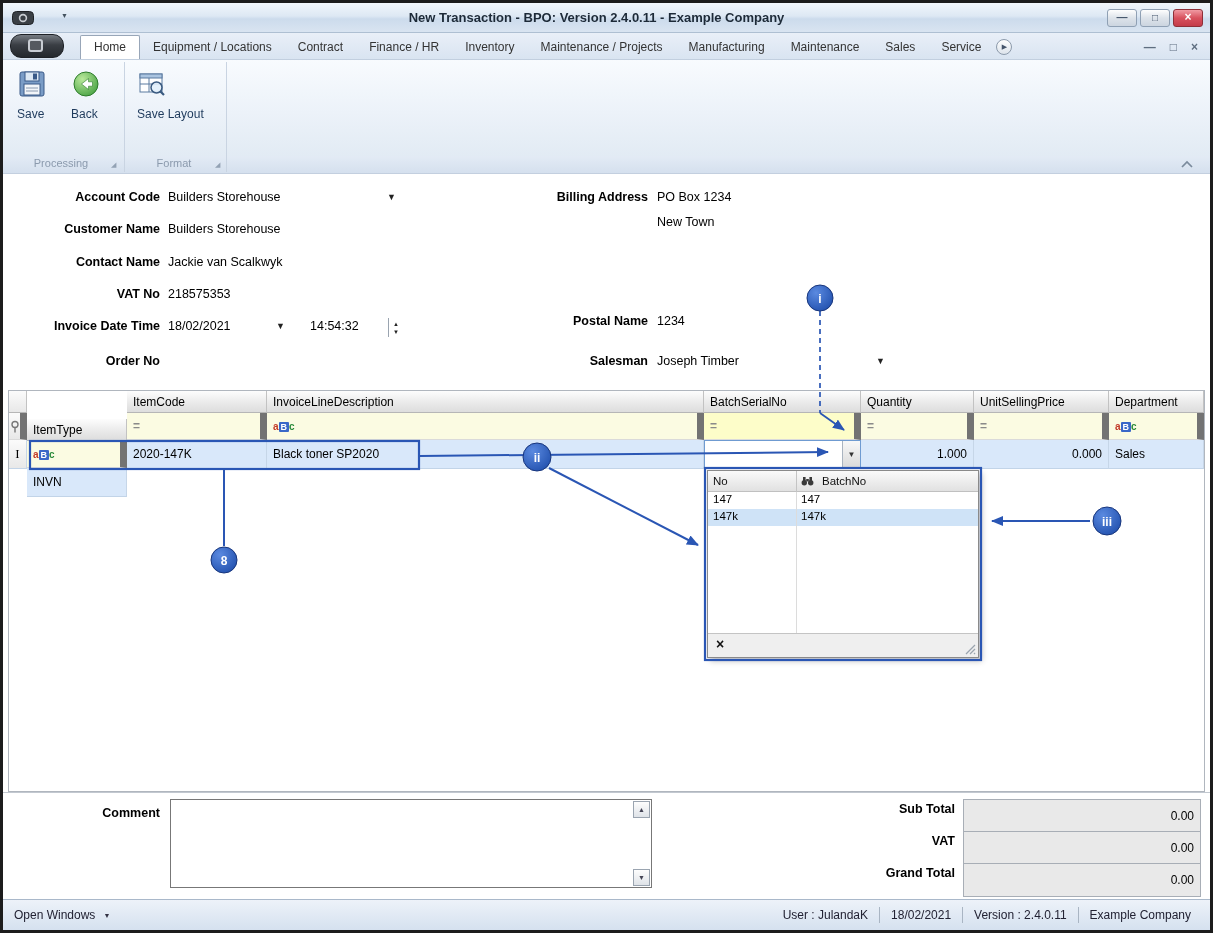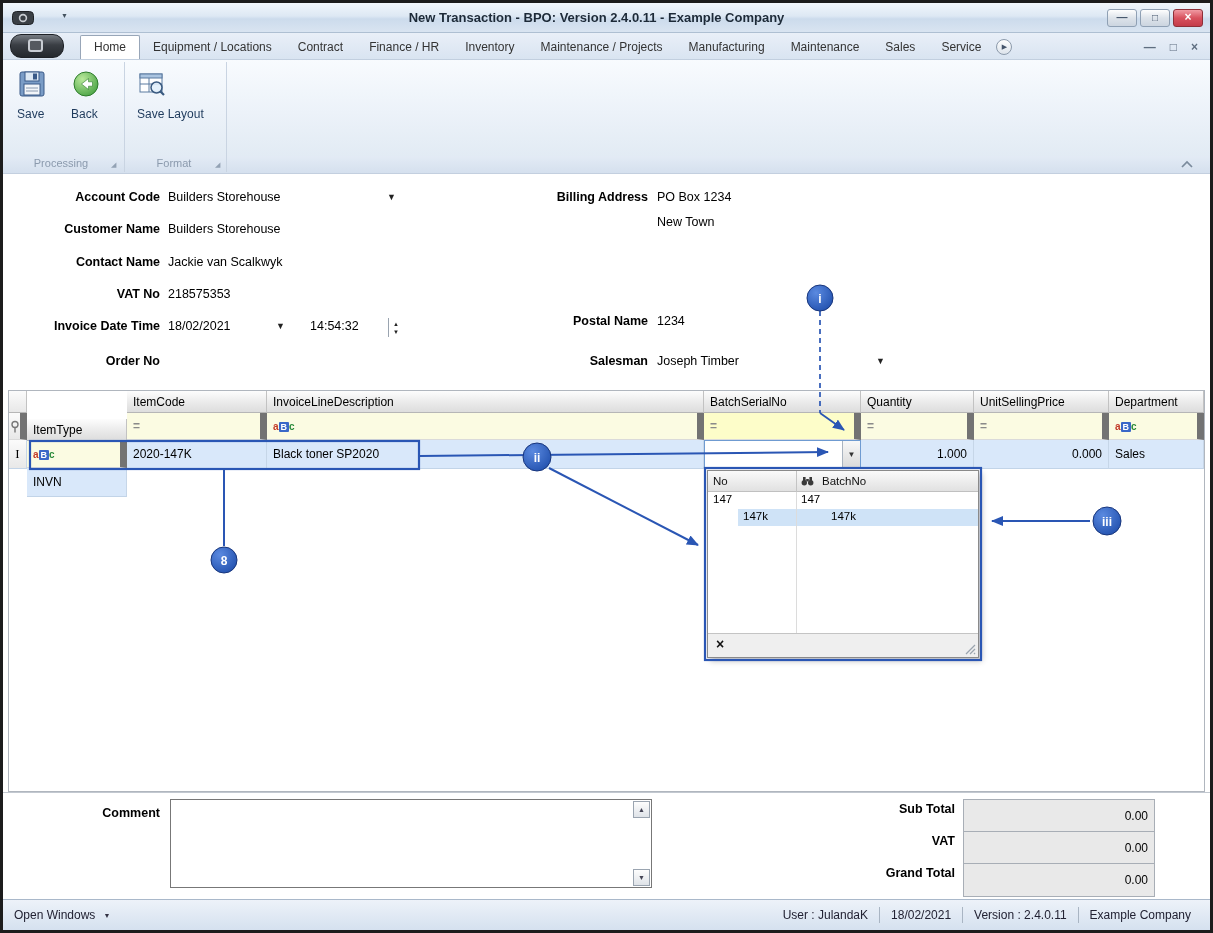--- a/index.html
+++ b/index.html
@@ -100,21 +100,21 @@
 
 
 .bottom-sep{position:absolute;left:3px;top:792px;right:3px;height:1px;background:#c2c8d0;}
 .comment-label{position:absolute;left:0;top:806px;width:160px;text-align:right;font-weight:bold;font-size:12.5px;}
 .comment-box{position:absolute;left:170px;top:799px;width:482px;height:89px;border:1px solid #777;background:#fff;}
 .cbtn{position:absolute;right:1px;width:17px;height:17px;background:linear-gradient(#fdfdfd,#dfe3e8);
  border:1px solid #9aa4b0;font-size:7px;display:flex;align-items:center;justify-content:center;color:#445;}
 .cbtn.up{top:1px;}
 .cbtn.down{bottom:1px;}
 .tot-label{position:absolute;left:795px;width:160px;text-align:right;font-weight:bold;font-size:12.5px;}
-.tot-box{position:absolute;left:963px;width:192px;height:21px;background:#e9e9e9;border:1px solid #a8aeb6;
+.tot-box{position:absolute;left:963px;width:238px;height:21px;background:#e9e9e9;border:1px solid #a8aeb6;
  font-size:12px;display:flex;align-items:center;justify-content:flex-end;padding:16px 6px;}
 
 
 .statusbar{position:absolute;left:3px;right:3px;bottom:3px;height:31px;
  background:linear-gradient(#edf2f9,#d5e1ef);border-top:1px solid #a9b8ca;font-size:12px;color:#223;z-index:2;}
 .sb-left{position:absolute;left:11px;top:0;height:30px;display:flex;align-items:center;gap:8px;}
 .sb-left .ar{font-size:7px;color:#334;}
 .sb-right{position:absolute;right:8px;top:0;height:30px;display:flex;align-items:center;}
 .sb-item{padding:0 11px;white-space:nowrap;}
 .sb-sep{width:1px;height:16px;background:#a9b5c3;}
@@ -314,21 +314,21 @@
           <circle cx="9.7" cy="6.8" r="2.7" fill="#3a3a3a"></circle>
         </svg>
         <span>BatchNo</span>
       </div>
     </div>
     <div class="pp-hdiv"></div>
     <div class="pp-row" style="top:21px;">
       <div class="pp-cell n">147</div>
       <div class="pp-cell">147</div>
     </div>
-    <div class="pp-row sel" style="top:38px;margin-left:30px;">
+    <div class="pp-row sel" style="top:38px;">
       <div class="pp-cell n">147k</div>
       <div class="pp-cell">147k</div>
     </div>
     <div class="pp-div"></div>
     <div class="pp-bottom">
       <span class="pp-close">×</span>
       <svg class="pp-grip" width="12" height="12">
         <line x1="2" y1="11" x2="11" y2="2" stroke="#9aa4ae" stroke-width="1.3"></line>
         <line x1="6" y1="11" x2="11" y2="6" stroke="#9aa4ae" stroke-width="1.3"></line>
         <line x1="10" y1="11" x2="11" y2="10" stroke="#9aa4ae" stroke-width="1.3"></line>

